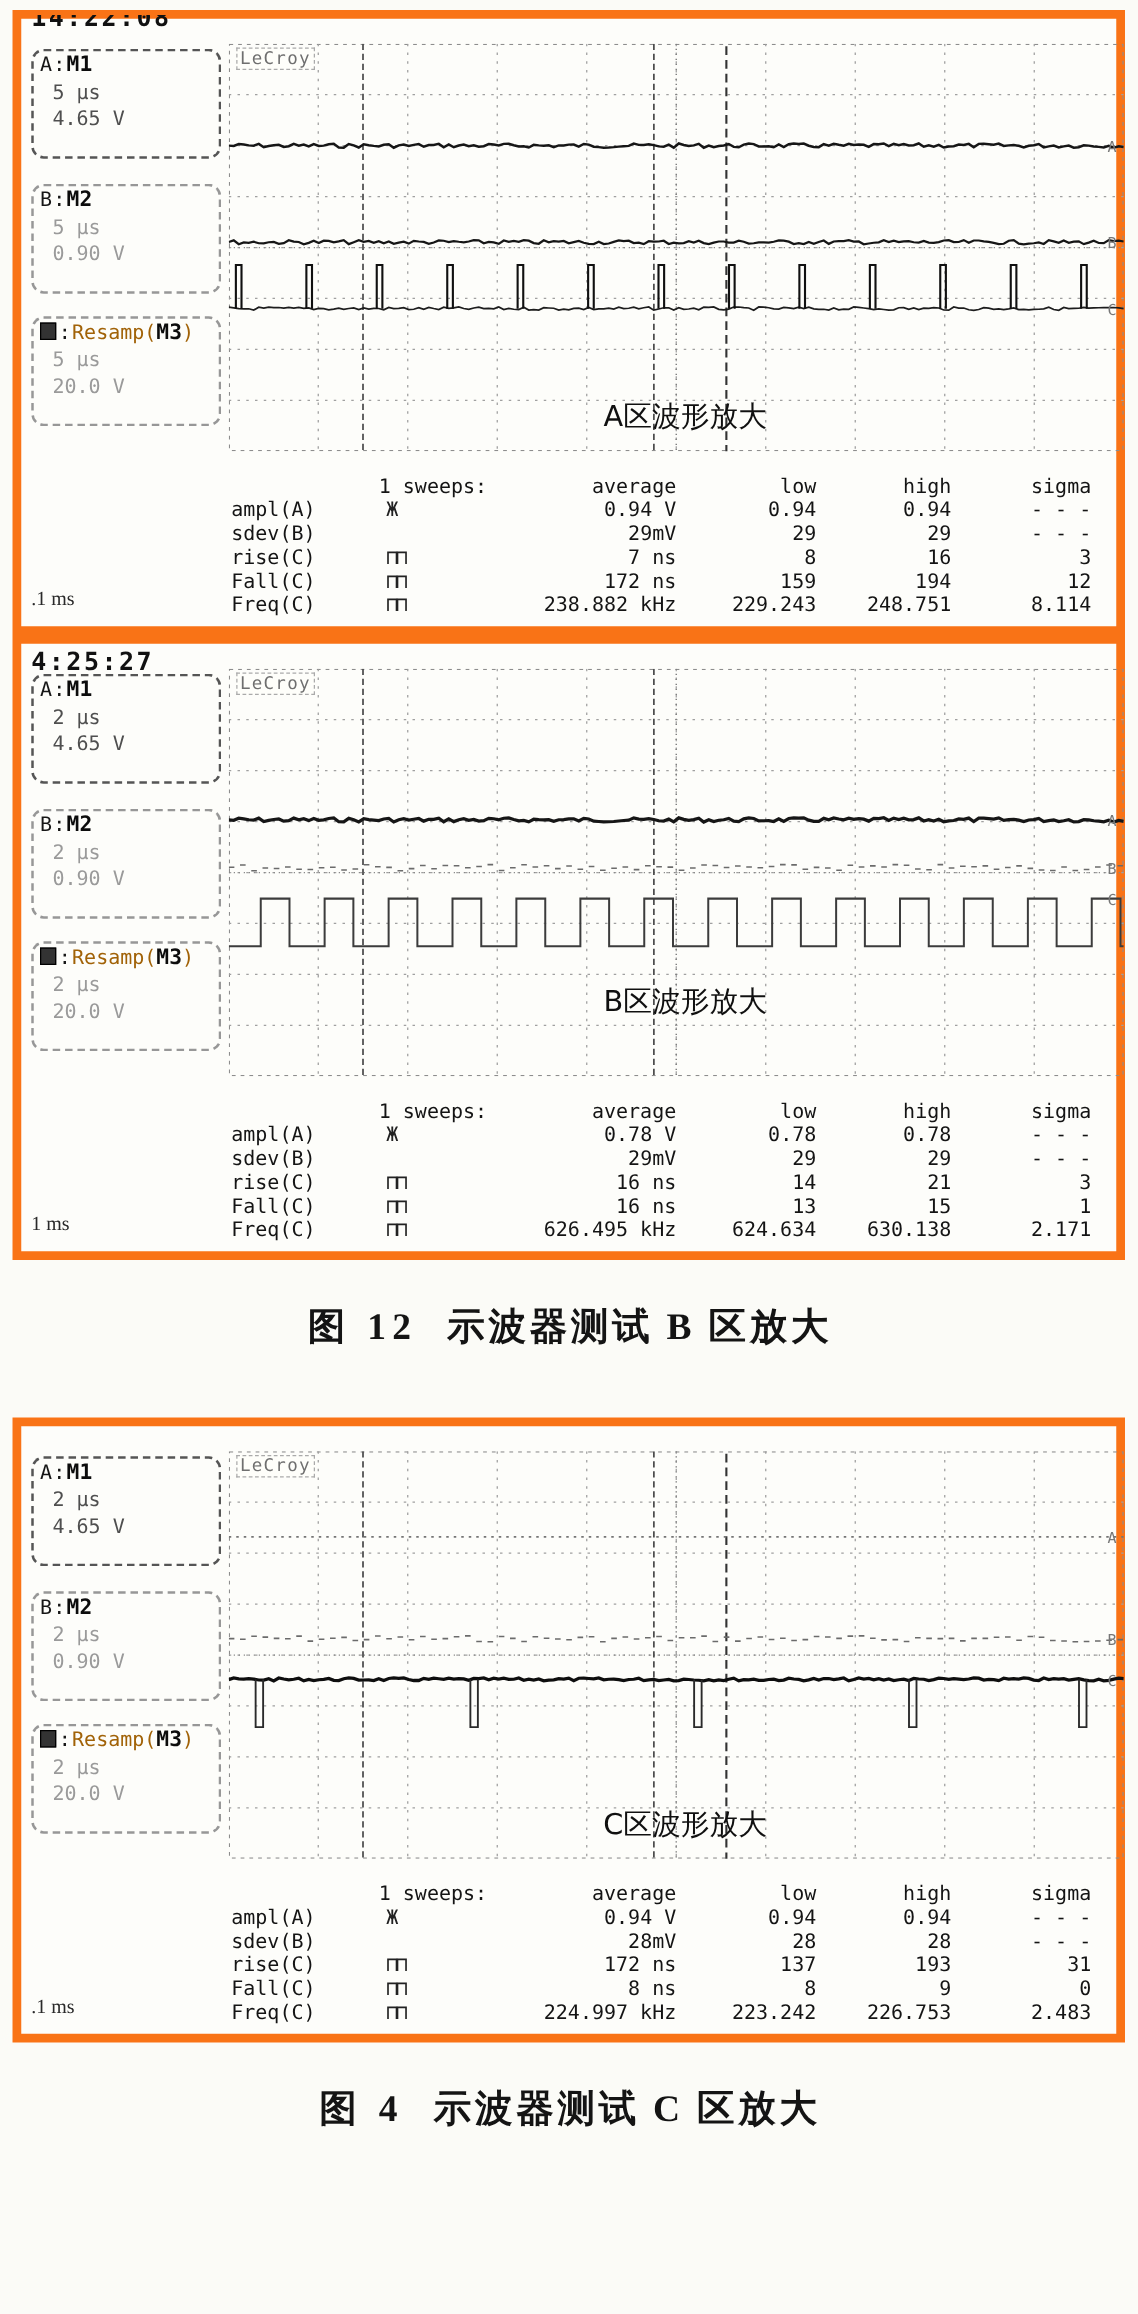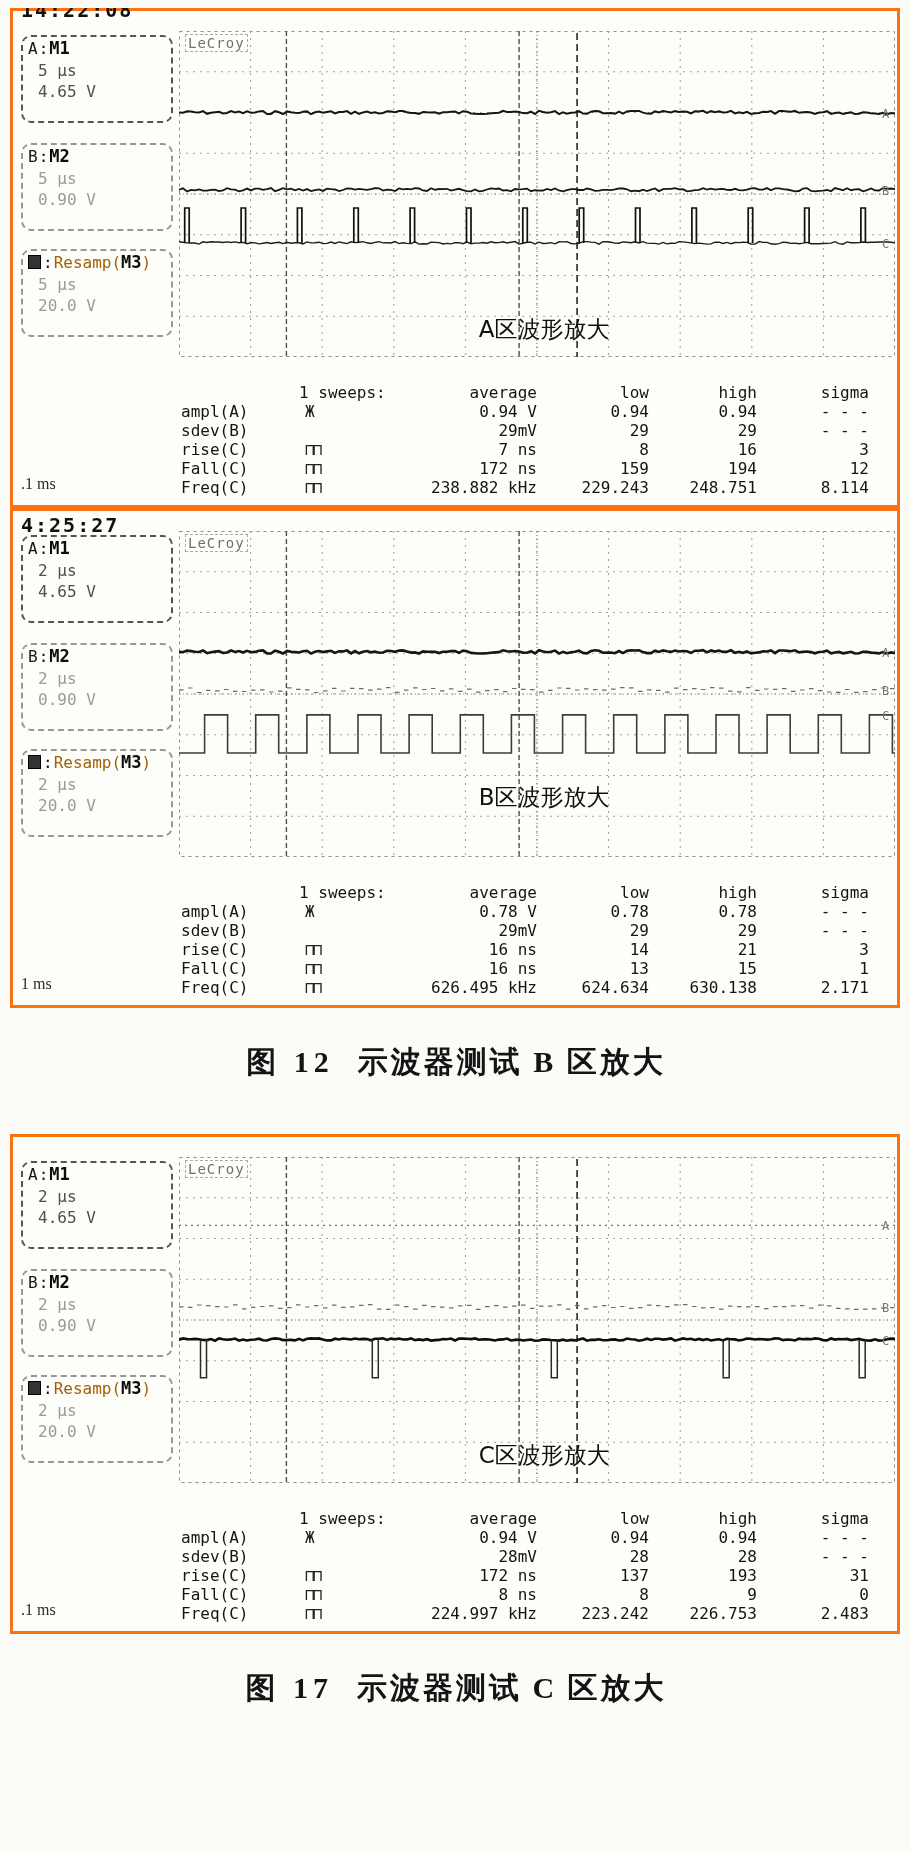--- a/index.html
+++ b/index.html
@@ -7,21 +7,21 @@
     width:910px;
     background:#fbfbf7;
     font-family:"DejaVu Sans Mono","Liberation Mono",monospace;
     color:#1c1c1c;
   }
   .page{padding:8px 8px 4px 10px;}
   .figure{margin:0;}
   .panel{
     position:relative;
     width:890px;height:500px;
-    border:3px solid #f97316;
+    border:7px solid #f97316;
     background:#fdfdfa;
     box-sizing:border-box;
   }
   
   .timestamp{
     position:absolute;left:8px;top:2px;
     font-size:20px;font-weight:bold;letter-spacing:2px;color:#111;
   }
   .fig-0 .timestamp{top:-3px;height:12px;overflow:hidden;}
   .fig-0 .timestamp span{display:block;margin-top:-10px;}
@@ -455,17 +455,17 @@
           <div class="c-num">223.242</div>
           <div class="c-num">226.753</div>
           <div class="c-num">2.483</div>
         </div>
       </div>
 
       <div class="tbase">.1 ms</div>
     </div>
 
     <div class="caption cap-2">
-      <span class="num">图 17</span><span class="txt">示波器测试 C 区放大</span>
+      <span class="num">图 4</span><span class="txt">示波器测试 C 区放大</span>
     </div>
   </div>
 </div>
 </div>
 
 </body></html>

